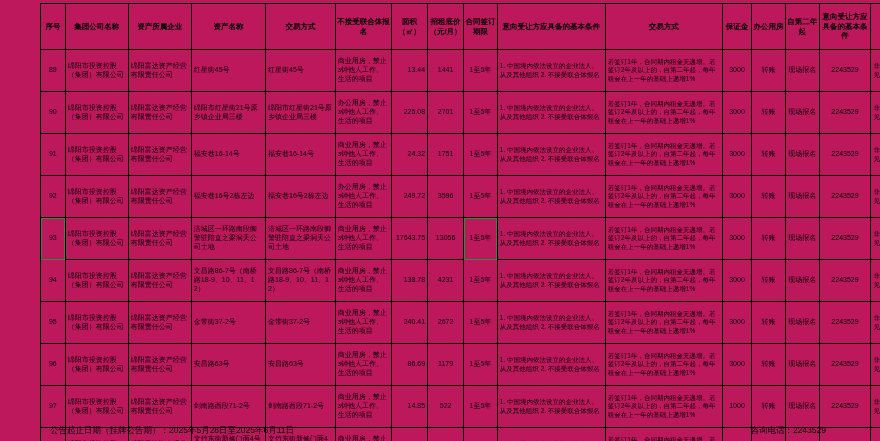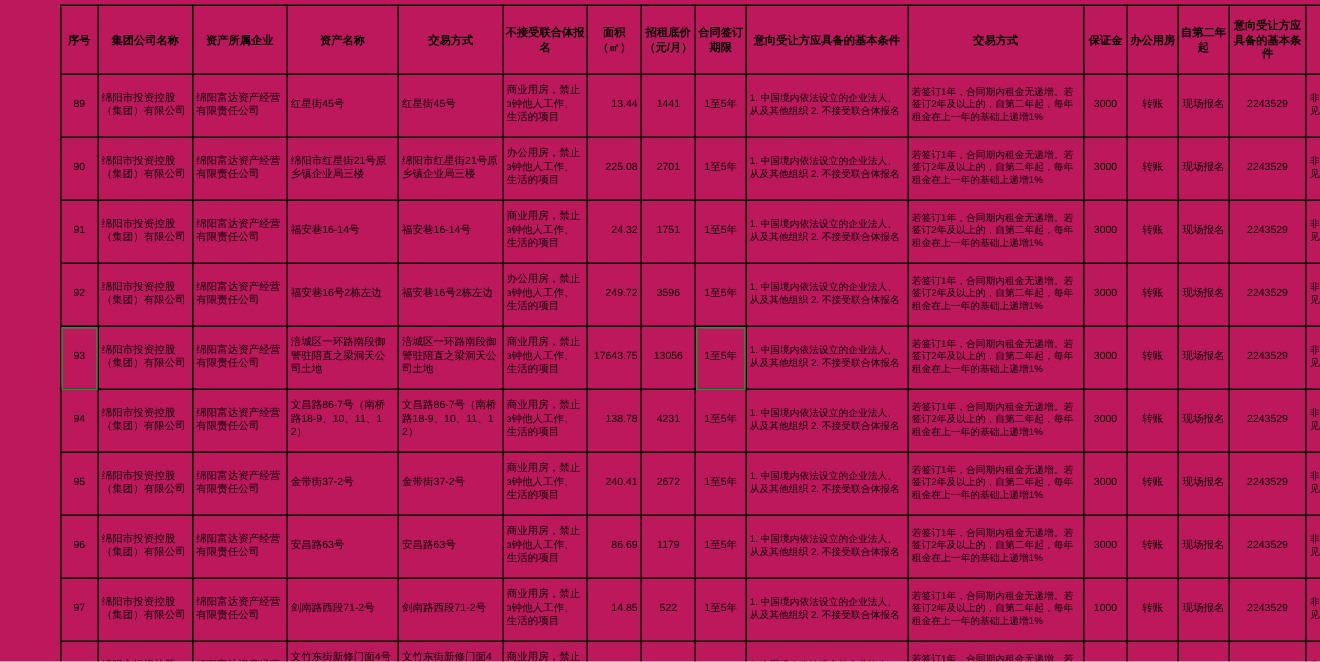--- a/index.html
+++ b/index.html
@@ -294,13 +294,17 @@
         <td class="terms">若签订1年，合同期内租金无递增。若签订2年及以上的，自第二年起，每年租金在上一年的基础上递增1%</td>
         <td class="c">3000</td>
         <td class="c">转账</td>
         <td class="c">现场报名</td>
         <td class="c">2243529</td>
         <td class="note">非空置，详见直租招商</td>
       </tr>
     </tbody>
   </table>
 
+  <div class="footer">
+    <span>公告起止日期（挂牌公告期）：2025年5月28日至2025年6月11日</span>
+    <span>咨询电话：2243529</span>
+  </div>
 </div>
 
 </body></html>

